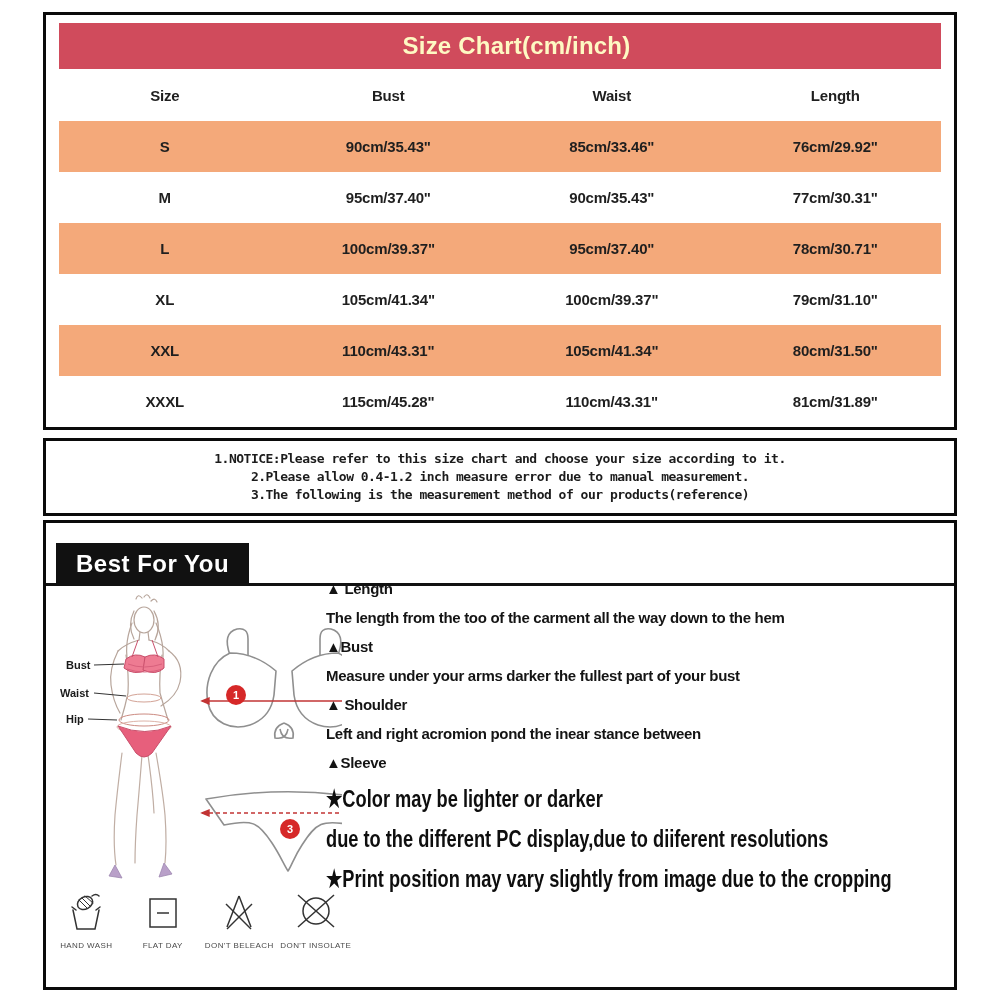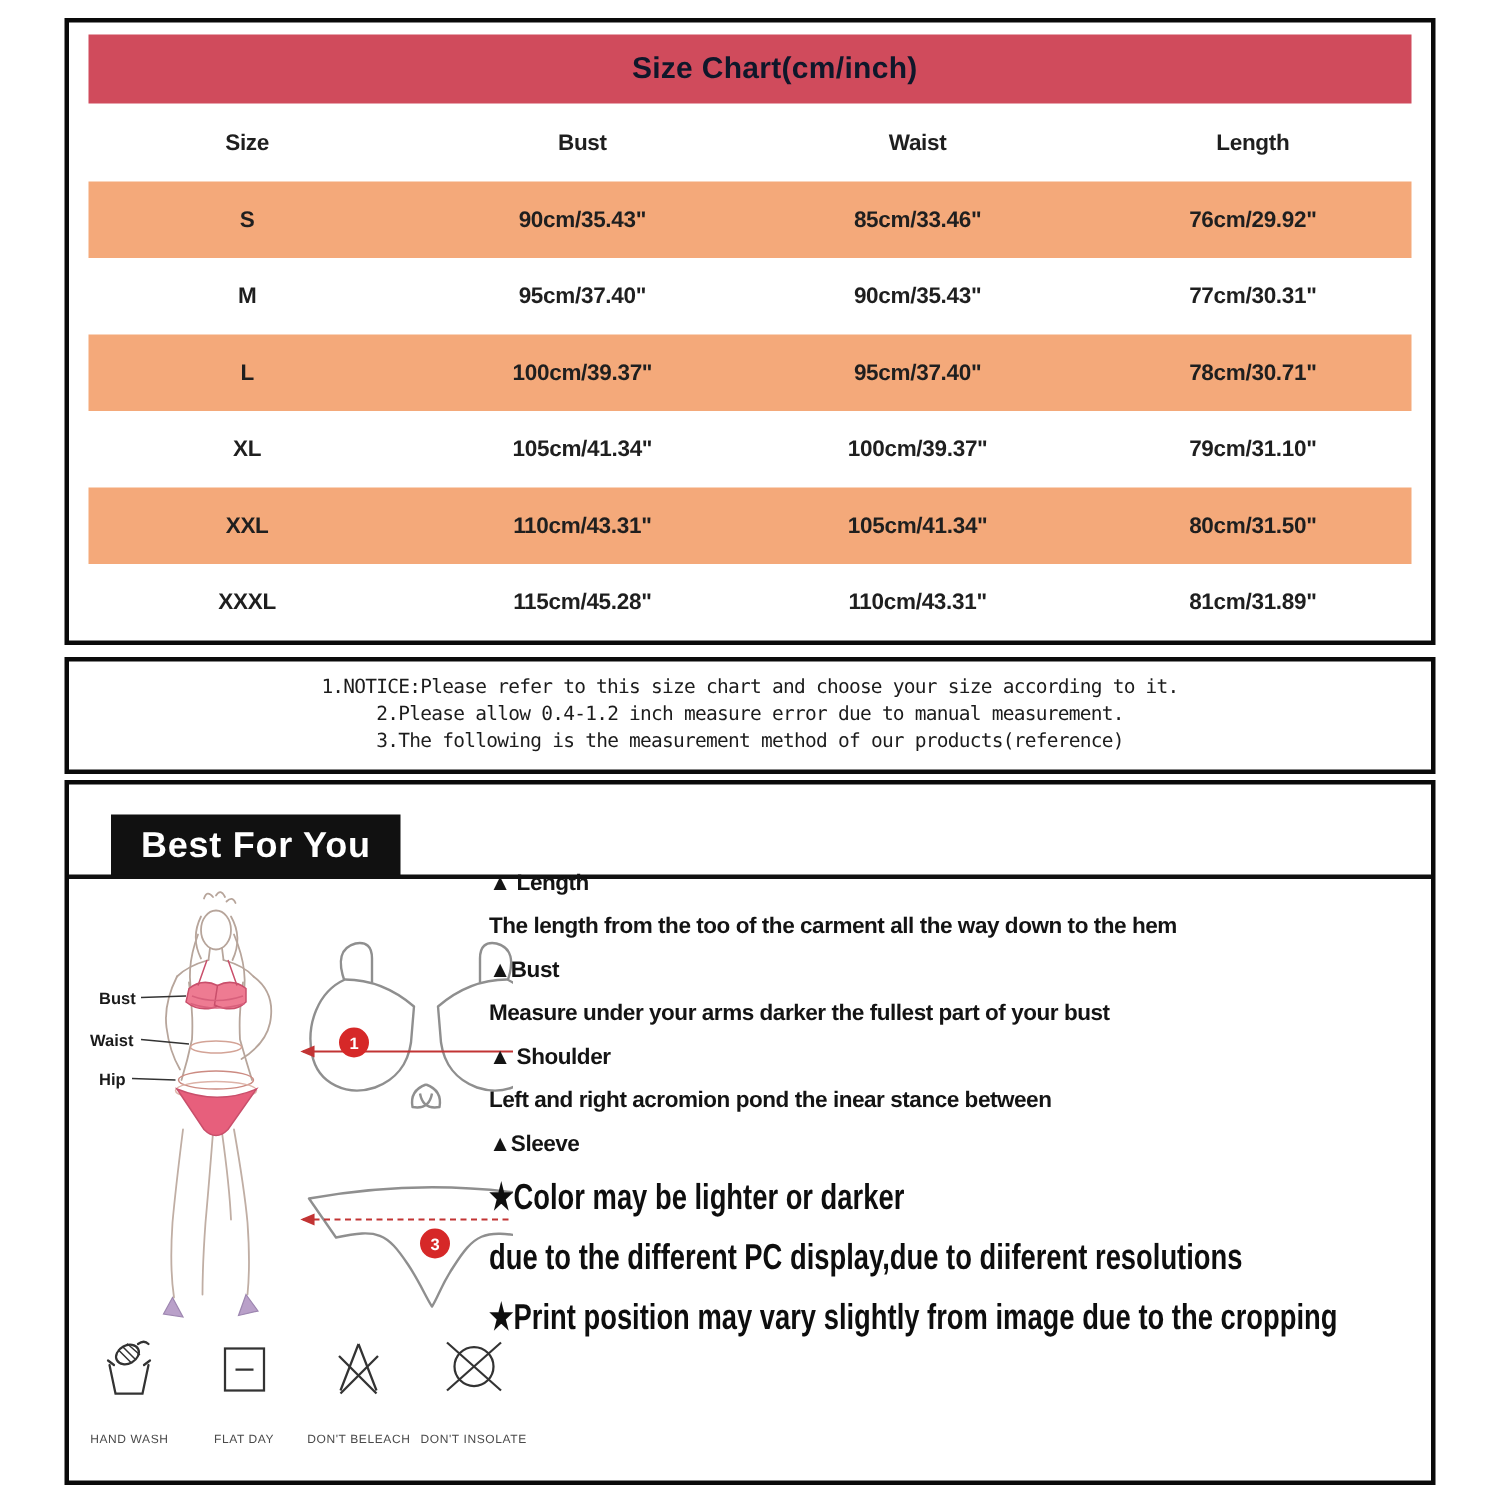--- a/index.html
+++ b/index.html
@@ -11,54 +11,54 @@
   .box { position:absolute; left:43px; width:914px; border:3px solid #0a0a0a; background:#fff; }
   .table-box  { top:12px;  height:418px; }
   .notice-box { top:438px; height:78px; }
   .bottom-box { top:520px; height:470px; }
 
   
   .red-bar {
     margin:8px 13px 0; height:46px; background:#d04b5c;
     display:flex; align-items:center; justify-content:center;
   }
-  .red-bar span { font-size:20px; font-weight:bold; color:#0f172a; letter-spacing:0.2px;margin-left:33px; }
+  .red-bar span { font-size:24px; font-weight:bold; color:#fef9c3; letter-spacing:0.2px;margin-left:33px; }
   .trow {
     margin:0 13px; display:grid; grid-template-columns:repeat(4,1fr);
     align-items:center; text-align:center; height:51px;gap:12px;
   }
   .thead { height:52px; font-weight:bold; font-size:15px; color:#2b2b2b; }
   .trow .cell { font-weight:bold; font-size:15px; color:#1f1f1f; letter-spacing:-0.2px; }
   .trow.orange { background:#f4a97a; }
 
   
   .notice-box { display:flex; flex-direction:column; justify-content:center; }
   .notice-box p {
     text-align:center; font-family:"DejaVu Sans Mono", monospace;
-    font-weight:normal; font-size:13px; color:#1c1c1c; line-height:18px; letter-spacing:-0.5px;
+    font-weight:bold; font-size:13px; color:#1c1c1c; line-height:18px; letter-spacing:-0.5px;
   }
 
   
   .bottom-box { position:absolute; }
   .banner {
-    position:absolute; left:28px; top:20px; height:42px; background:#111;
+    position:absolute; left:10px; top:20px; height:42px; background:#111;
     display:flex; align-items:center; padding:0 20px;
   }
   .banner span { color:#fff; font-weight:bold; font-size:24px; letter-spacing:0.5px; }
   .banner-line { position:absolute; left:0; top:60px; width:100%; height:3px; background:#111; }
 
   .figure-svg { position:absolute; left:6px; top:70px; }
 
   .care-row {
     position:absolute; left:2px; top:368px; width:306px;
     display:flex; justify-content:space-around;
   }
   .care-item { display:flex; flex-direction:column; align-items:center; width:70px; }
   .care-item .lbl {
-    margin-top:20px; font-size:8px; color:#4a4a4a; letter-spacing:0.4px; white-space:nowrap;
+    margin-top:6px; font-size:8px; color:#4a4a4a; letter-spacing:0.4px; white-space:nowrap;
   }
 
   .measure-col { position:absolute; left:280px; top:56px; width:650px; }
   .measure-col p.h, .measure-col p.b {
     font-size:15px; font-weight:bold; color:#141414; letter-spacing:-0.3px; margin:0 0 10px;
     line-height:19px;
   }
   .measure-col p.note {
     font-size:24px; font-weight:bold; color:#0e0e0e; margin:14px 0 4px; line-height:26px;
     transform:scaleX(0.76); transform-origin:0 50%; white-space:nowrap;

